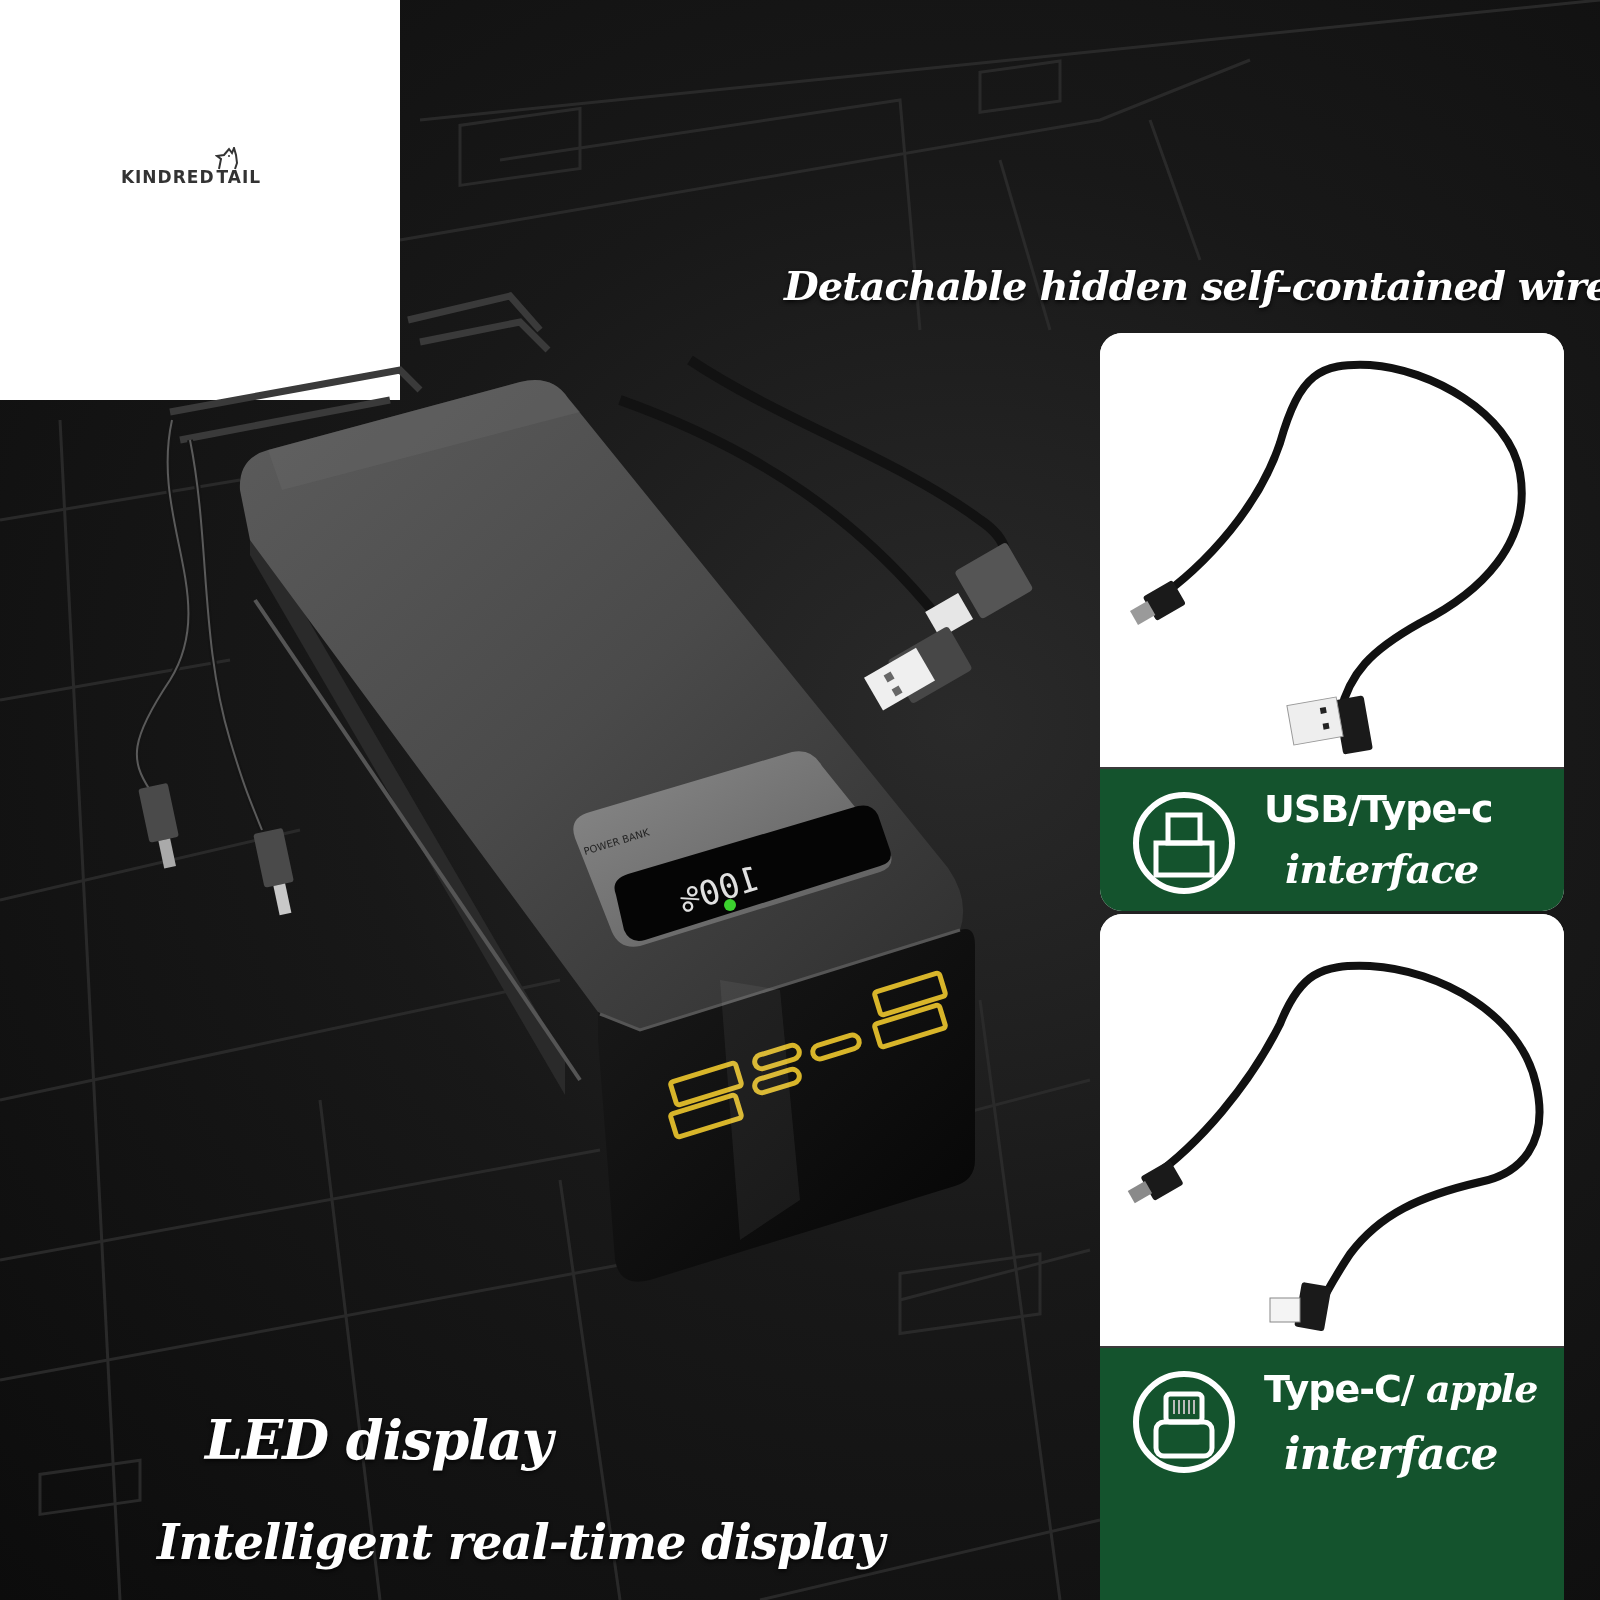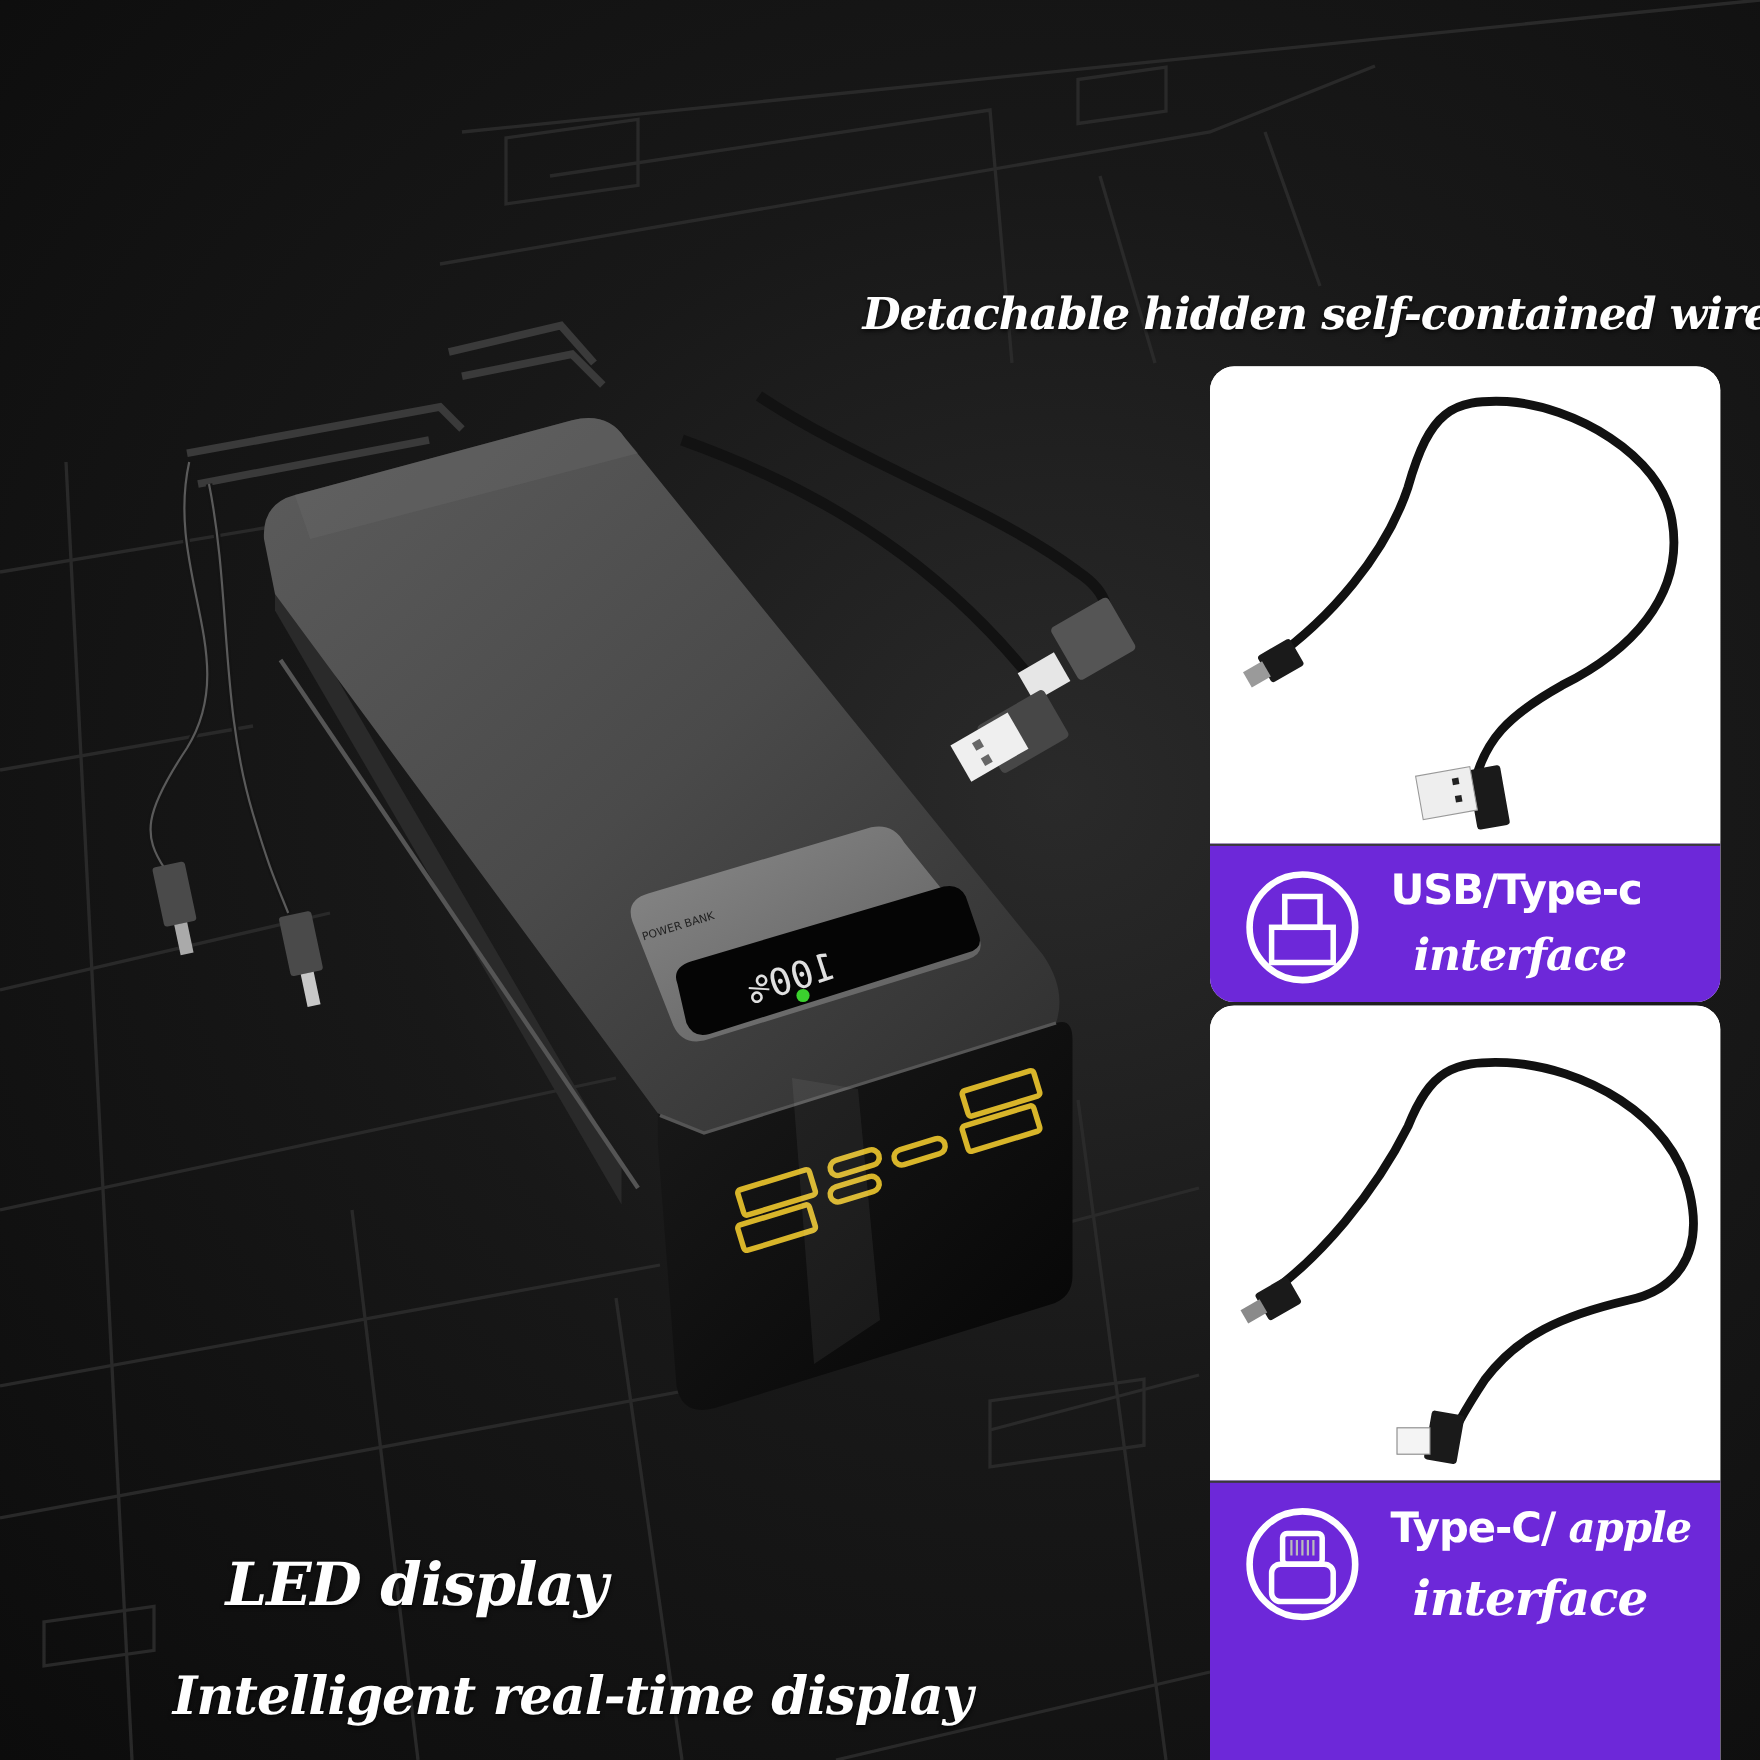--- a/index.html
+++ b/index.html
@@ -40,21 +40,21 @@
   .panel {
     position: absolute; left: 1100px; width: 464px; border-radius: 22px; overflow: hidden;
     background: #fff;
   }
   .panel-1 { top: 333px; height: 578px; }
   .panel-2 { top: 914px; height: 742px; }
   .panel .photo { position: absolute; left: 0; top: 0; width: 100%; }
   .panel-1 .photo { height: 432px; }
   .panel-2 .photo { height: 432px; }
   .caption {
-    position: absolute; left: 0; right: 0; bottom: 0; background: #6d28d9;
+    position: absolute; left: 0; right: 0; bottom: 0; background: #14532d;
     border-top: 2px solid #3a3a3a;
   }
   .panel-1 .caption { top: 434px; }
   .panel-2 .caption { top: 432px; }
   .cap-icon {
     position: absolute; left: 30px; top: 20px; width: 108px; height: 108px;
   }
   .cap-line1 {
     position: absolute; left: 164px; top: 18px; color: #fff; white-space: nowrap;
     font-family: "DejaVu Sans", sans-serif; font-weight: bold; font-size: 38px; letter-spacing: -1px;
@@ -93,20 +93,32 @@
       <path d="M320 1100 L380 1600"></path>
       <path d="M980 1000 L1060 1600"></path>
       <path d="M560 1180 L620 1600"></path>
       <rect x="460" y="190" width="120" height="60" transform="skewY(-8)"></rect>
       <rect x="980" y="210" width="80" height="40" transform="skewY(-8)"></rect>
       <rect x="40" y="1480" width="100" height="40" transform="skewY(-8)"></rect>
       <rect x="900" y="1400" width="140" height="60" transform="skewY(-8)"></rect>
     </g>
   </svg>
 
+  <div class="logo-box">
+    <div class="logo">
+      <span>KINDRED</span>
+      <span style="position:relative; display:inline-block;">
+        <svg width="26" height="24" viewBox="0 0 26 24" style="position:absolute; left:-2px; top:-20px;">
+          <path d="M4 22 L6 12 L2 9 L9 8 L14 2 L17 6 L19 1 L21 8 L22 16 L20 22" fill="none" stroke="#333" stroke-width="2"></path>
+          <circle cx="14" cy="9" r="1" fill="#333"></circle>
+        </svg>
+        <span>TAIL</span>
+      </span>
+    </div>
+  </div>
 
   <div class="heading h-detach">Detachable hidden self-contained wire</div>
 
   <svg class="product" width="1080" height="1400" viewBox="0 0 1080 1400">
     <defs>
       <linearGradient id="bodyG" x1="0" y1="0" x2="1" y2="1">
         <stop offset="0" stop-color="#5c5c5c"></stop>
         <stop offset="0.5" stop-color="#4a4a4a"></stop>
         <stop offset="1" stop-color="#2e2e2e"></stop>
       </linearGradient>

